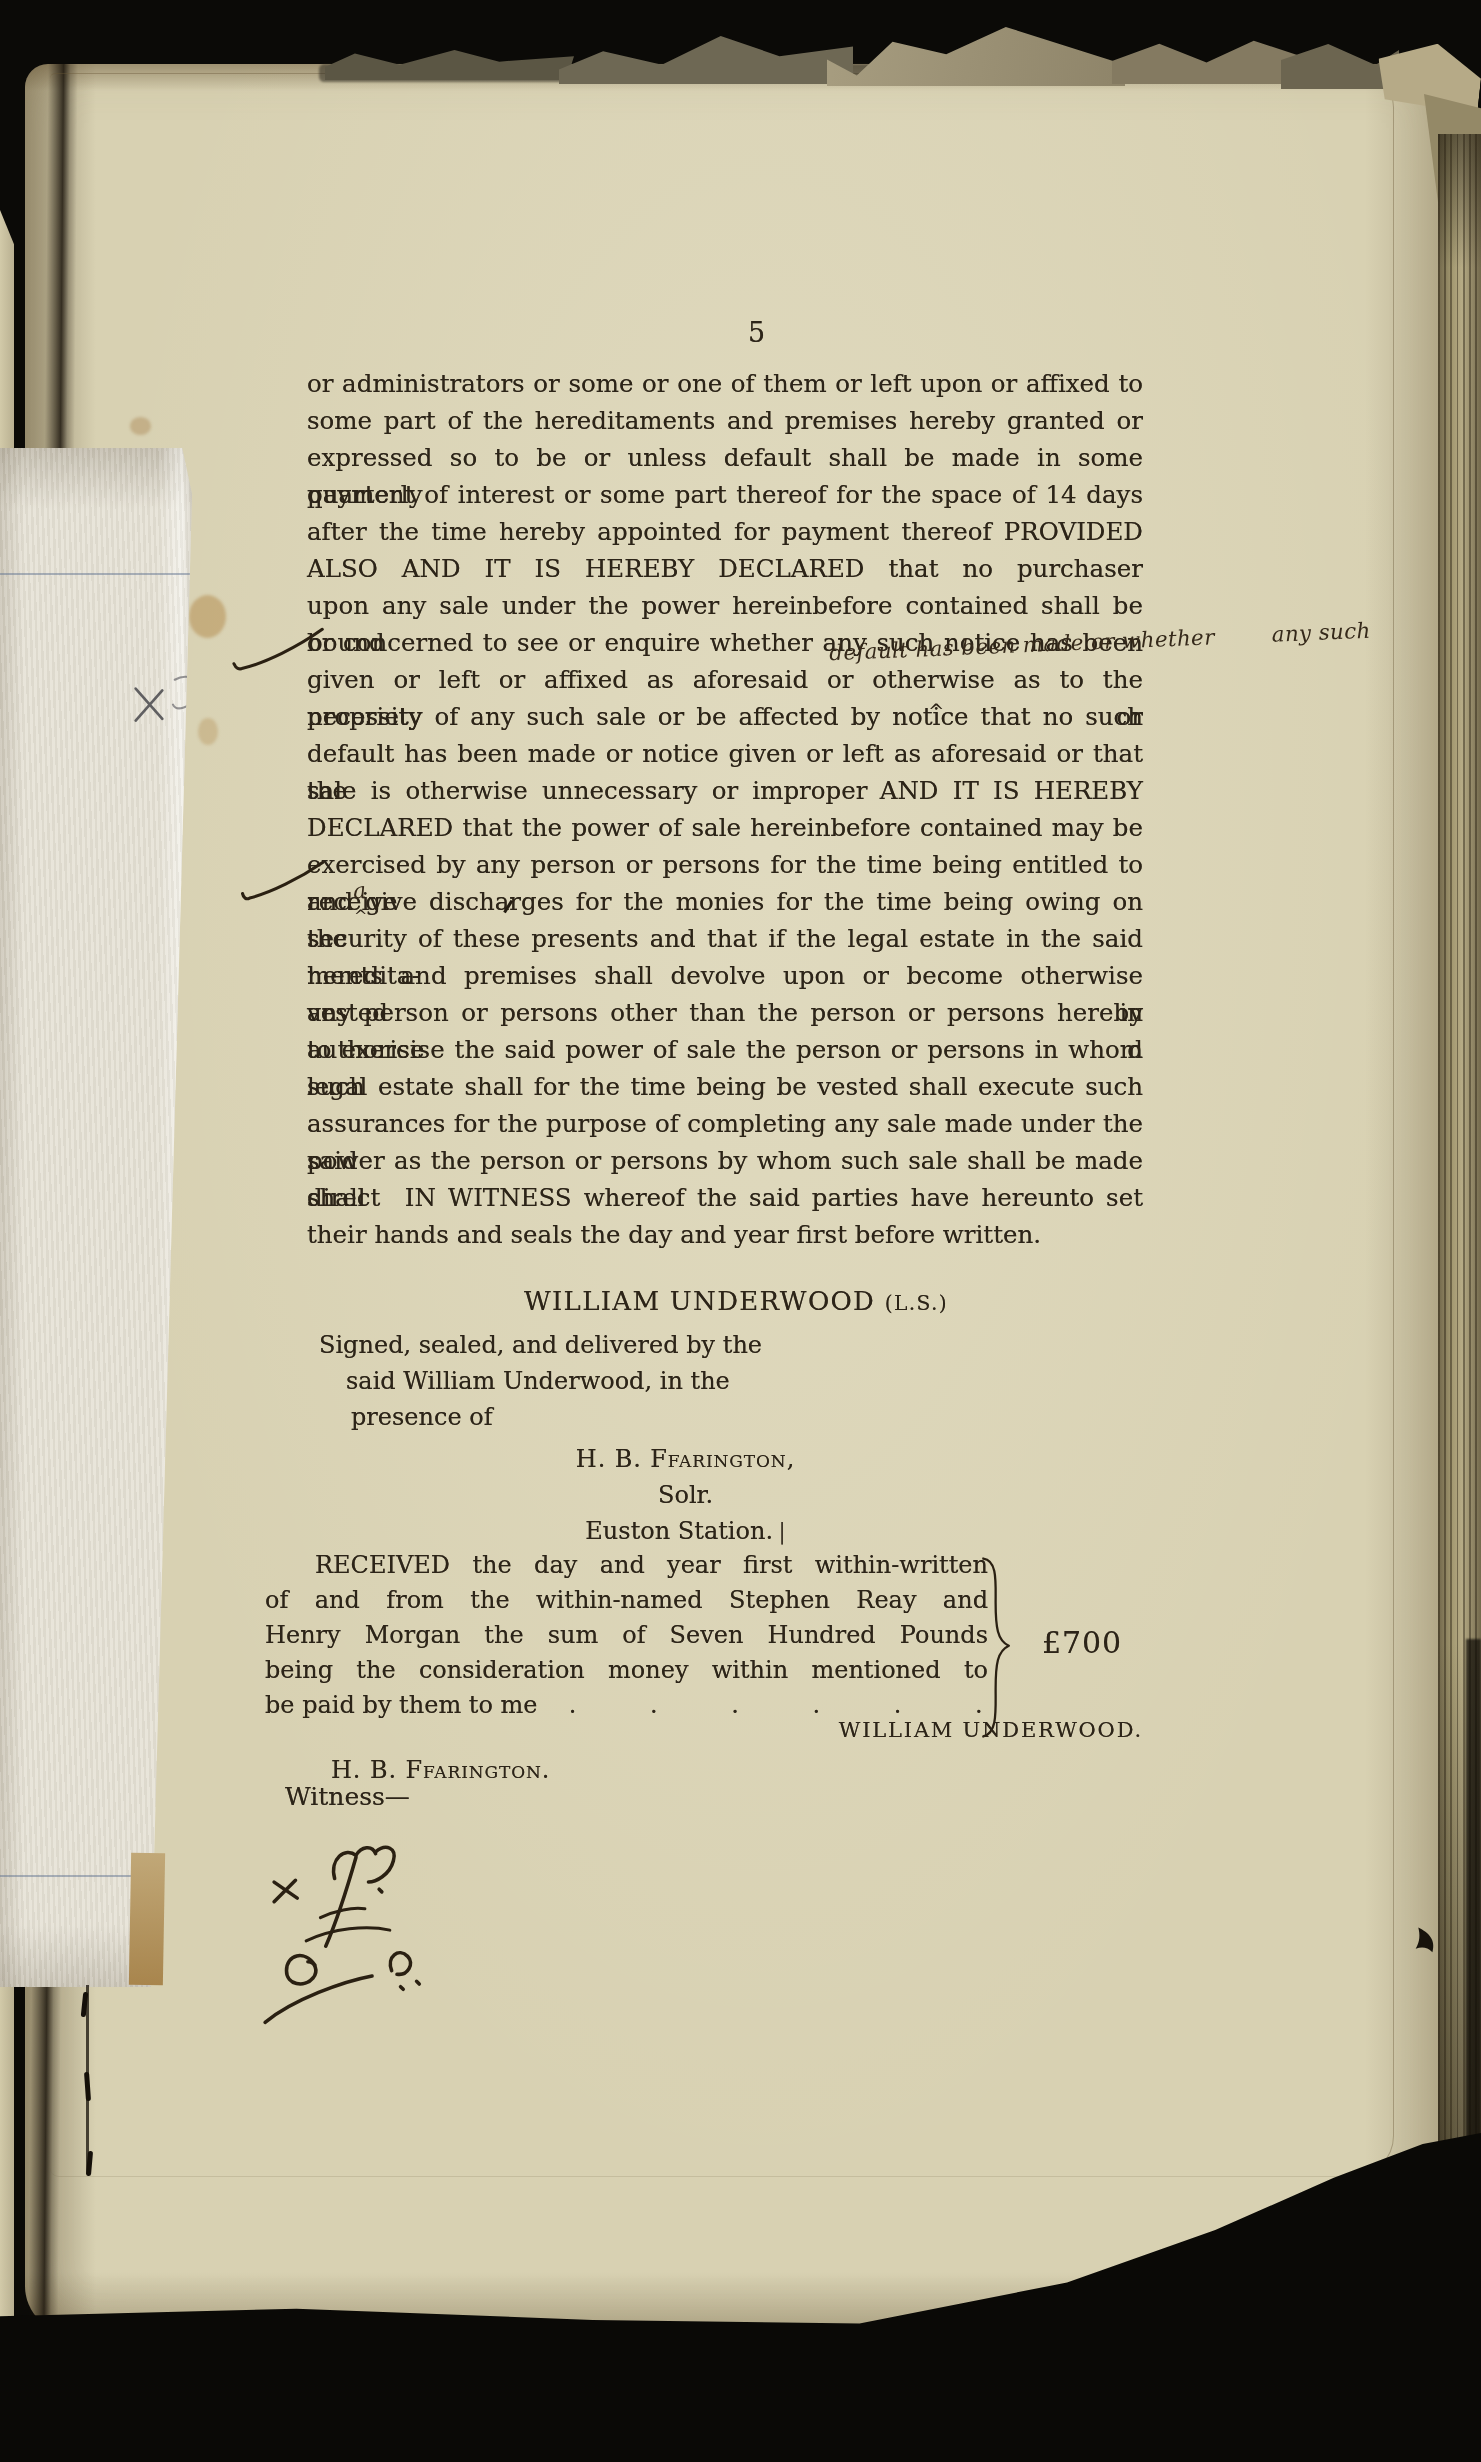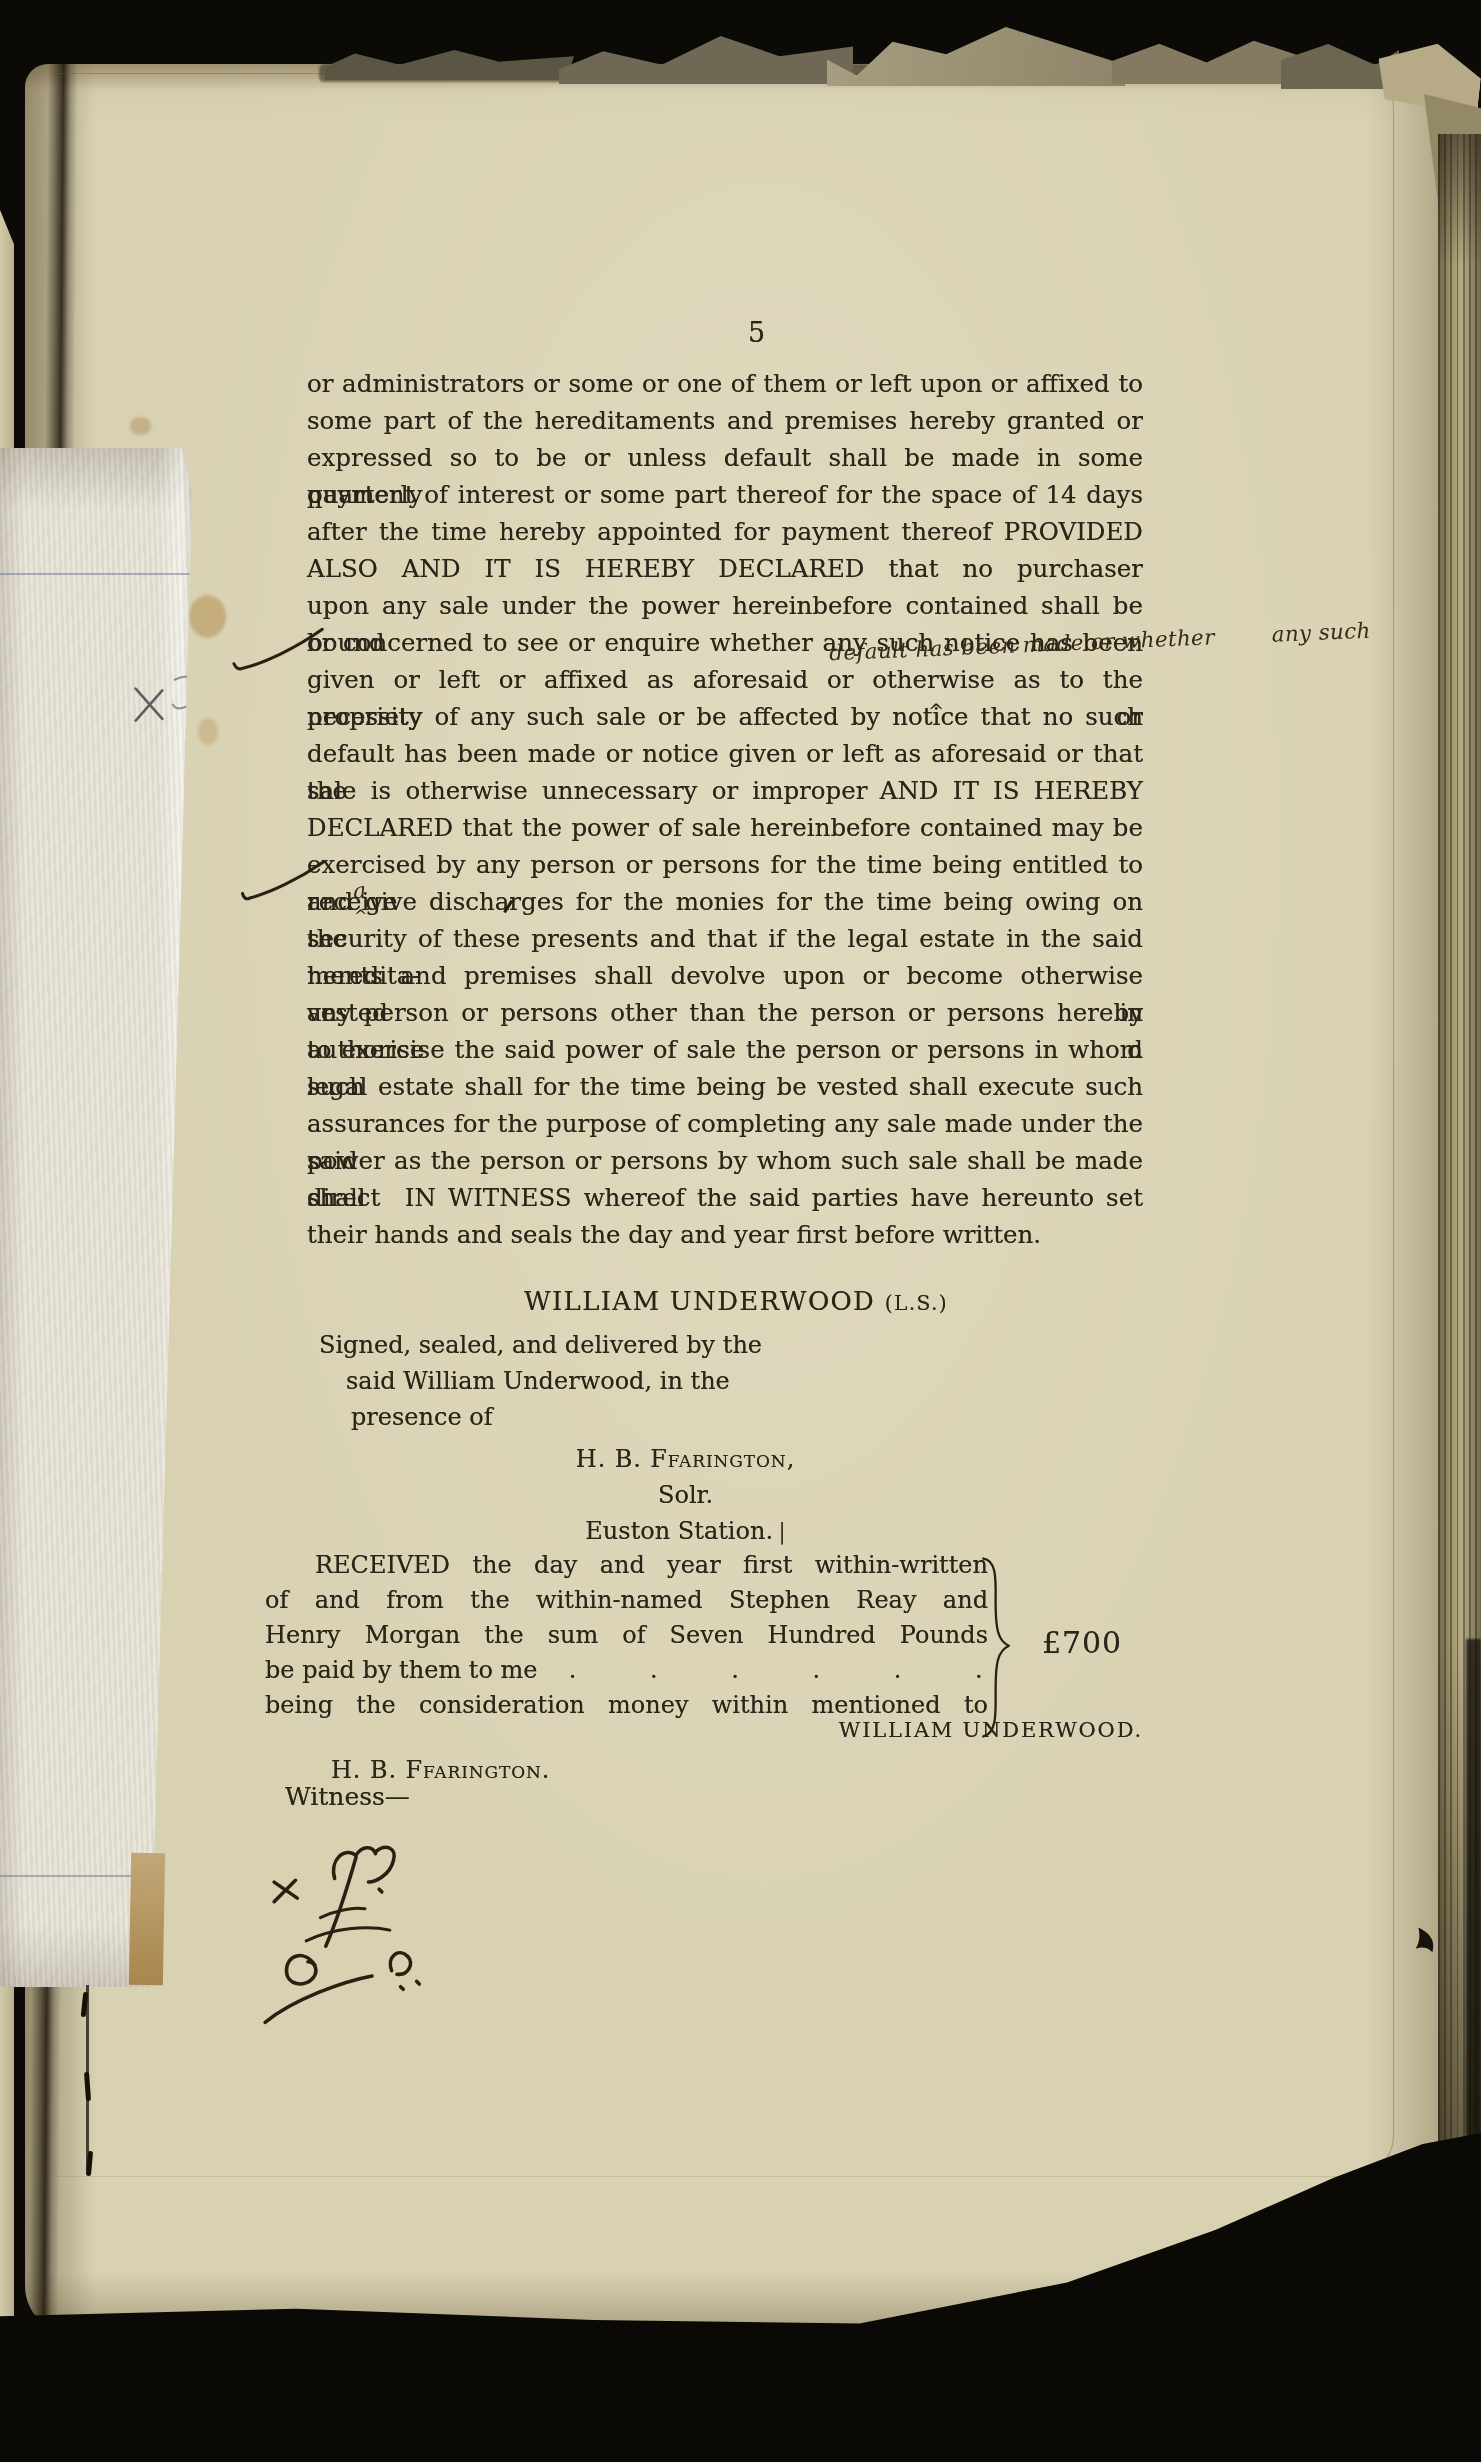--- a/index.html
+++ b/index.html
@@ -199,25 +199,25 @@
   <div class="abs print" id="witness-c">
     <div class="smallcaps">H. B. Ffarington,</div>
     <div>Solr.</div>
     <div><span>Euston Station.</span><span class="bracket">|</span></div>
   </div>
 
   <div class="abs print" id="receipt">
     <div class="rline jline r1">RECEIVED the day and year first within-written</div>
     <div class="rline jline">of and from the within-named Stephen Reay and</div>
     <div class="rline jline">Henry Morgan the sum of Seven Hundred Pounds</div>
+    <div class="rline jline">being the consideration money within mentioned to</div>
     <div class="rline r5">
       <span>be paid by them to me</span>
       <span class="dots">. . . . . .</span>
     </div>
-    <div class="rline jline">being the consideration money within mentioned to</div>
   </div>
   <svg class="abs" style="left:978px;top:1554px;" width="37" height="187" viewBox="0 0 42 210">
     <path class="ink-stroke" stroke-width="2.6" d="M6,4 C22,6 20,30 20,54 C20,82 22,97 35,103 C22,109 20,124 20,152 C20,178 22,202 6,206"></path>
   </svg>
   <div class="abs print" id="amount">£700</div>
   <div class="abs print" id="receipt-sig">WILLIAM UNDERWOOD.</div>
 
   <div class="abs print" id="witness-label">Witness—</div>
   <div class="abs print smallcaps" id="witness-name">H. B. Ffarington.</div>
 

